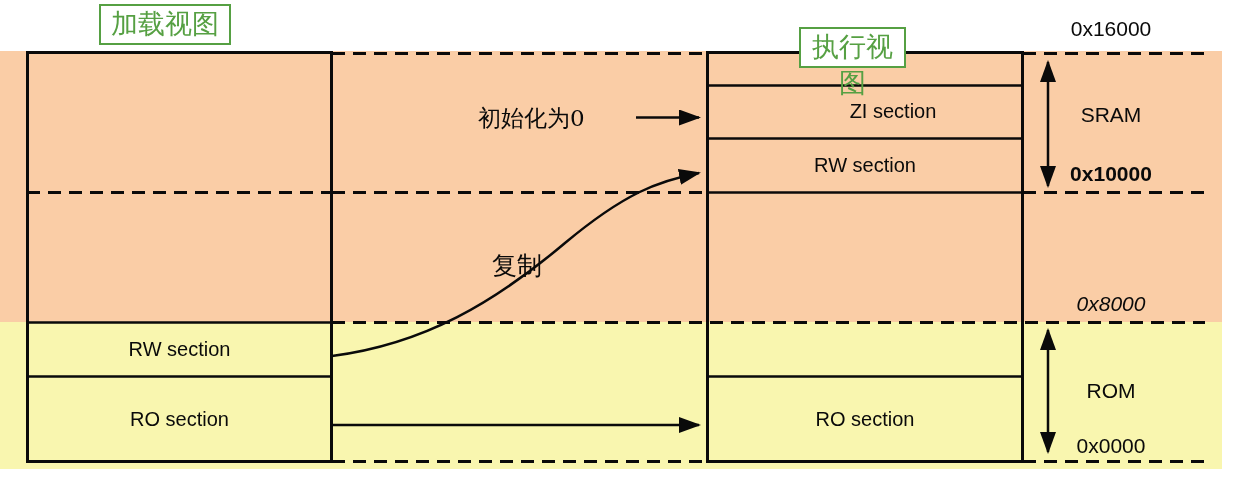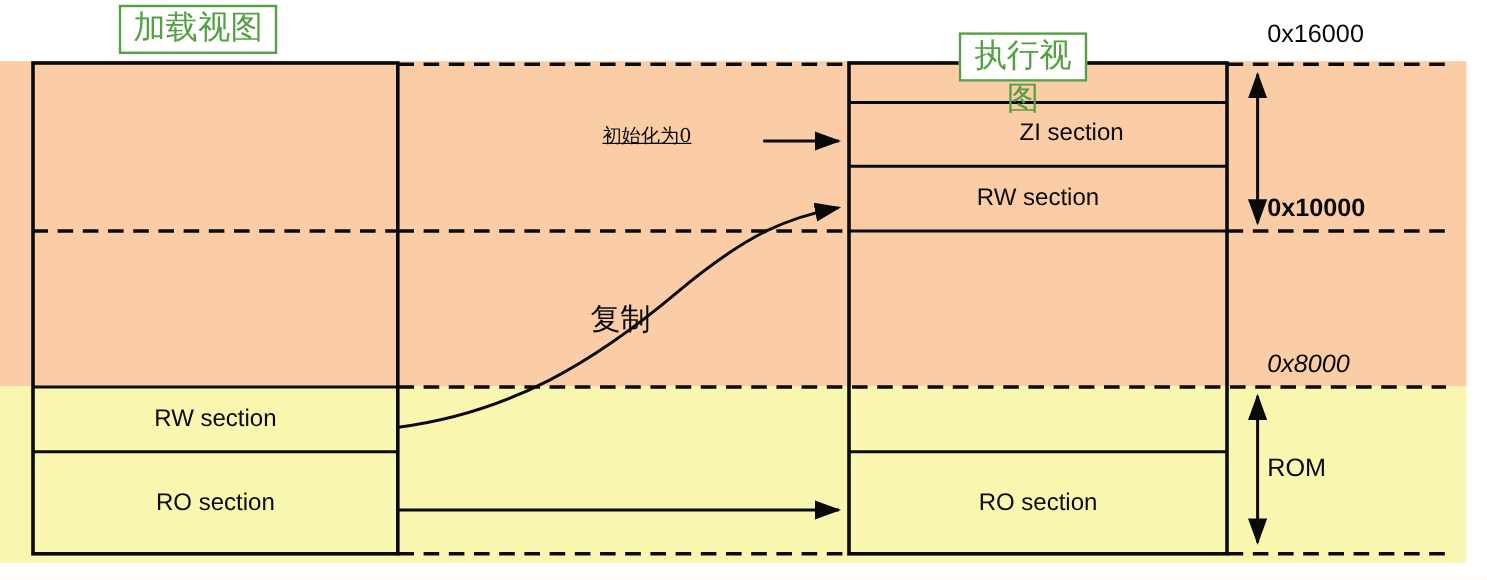--- a/index.html
+++ b/index.html
@@ -27,21 +27,21 @@
   svg.overlay .ar{stroke-width:2.5;}
   .txt{position:absolute;color:var(--line);white-space:nowrap;}
   .tag{
     position:absolute;box-sizing:border-box;height:41px;
     background:#fff;border:2px solid var(--label-green);
     color:var(--label-green);
     font-family:"DejaVu Serif","Liberation Serif",serif;
     font-size:27px;line-height:36px;text-align:center;
   }
   .sec{font-size:20px;text-align:center;}
-  .addr{font-size:21px;width:110px;left:1056px;}
+  .addr{font-size:21px;width:110px;left:1056px;text-align:center;}
   .cjk{font-family:"DejaVu Serif","Liberation Serif",serif;}
 </style>
 </head>
 <body>
 
 <div class="stage">
 
   <div class="band band-sram"></div>
   <div class="band band-rom"></div>
 
@@ -84,21 +84,23 @@
   <div class="tag" style="left:99px;top:4px;width:132px;">加载视图</div>
   <div class="tag" style="left:799px;top:3px;width:107px;margin-top:24px;">执行视图</div>
 
   <div class="txt sec" style="left:27px;top:338px;width:305px;">RW section</div>
   <div class="txt sec" style="left:27px;top:408px;width:305px;">RO section</div>
 
   <div class="txt sec" style="left:707px;top:100px;width:372px;">ZI section</div>
   <div class="txt sec" style="left:707px;top:154px;width:316px;">RW section</div>
   <div class="txt sec" style="left:707px;top:408px;width:316px;">RO section</div>
 
-  <div class="txt cjk" style="left:502px;top:103px;font-size:16px;text-decoration:underline;">初始化为0</div>
+  <div class="txt cjk" style="left:478px;top:103px;font-size:23px;">初始化为0</div>
   <div class="txt cjk" style="left:480px;top:249px;font-size:25px;margin-left:12px;">复制</div>
 
   <div class="txt addr" style="top:17px;">0x16000</div>
+  <div class="txt addr" style="top:103px;">SRAM</div>
   <div class="txt addr" style="top:162px;font-weight:bold;">0x10000</div>
   <div class="txt addr" style="top:292px;font-style:italic;">0x8000</div>
   <div class="txt addr" style="top:379px;">ROM</div>
+  <div class="txt addr" style="top:434px;">0x0000</div>
 
 </div>
 
 </body></html>

